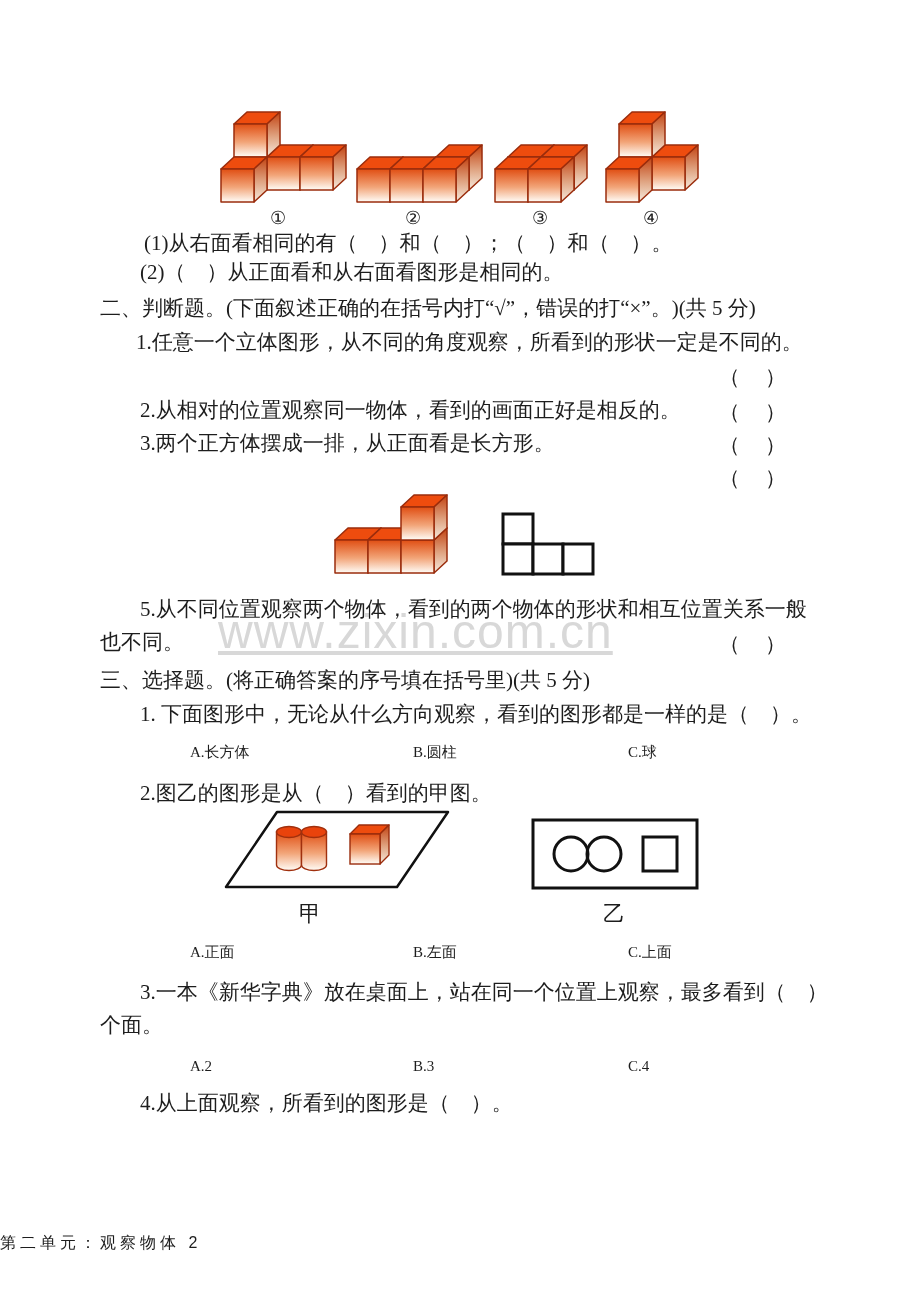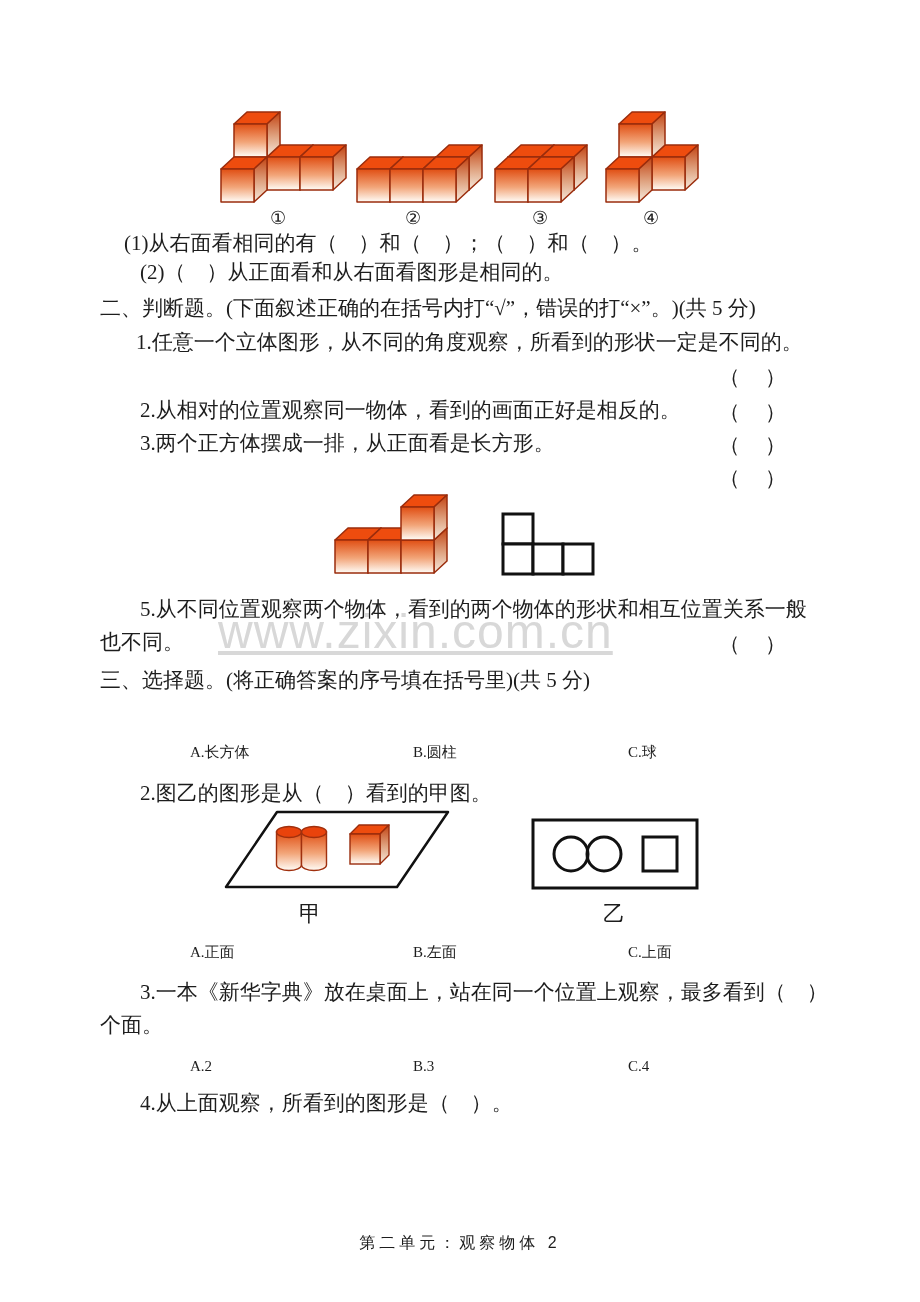--- a/index.html
+++ b/index.html
@@ -9,21 +9,21 @@
   .bold{font-weight:normal;}
   .bracket{position:absolute;font-size:21px;right:132px;z-index:2;letter-spacing:2px;}
   .opt{position:absolute;font-size:15px;z-index:2;}
   .figwrap{position:absolute;bottom:0;z-index:2;}
   .figures-area{position:absolute;top:80px;left:0;right:0;height:125px;z-index:2;}
   .figlabel{position:absolute;width:40px;text-align:center;font-size:18px;z-index:2;}
   .absfig{position:absolute;z-index:2;}
   .wm{position:absolute;top:604px;left:218px;font-family:"Liberation Sans",sans-serif;
       font-size:48px;color:#d8d8d8;letter-spacing:1px;z-index:1;text-decoration:underline;}
   .shapelabel{position:absolute;width:36px;text-align:center;font-size:22px;z-index:2;}
-  .footer{position:absolute;top:1233px;left:0;width:100%;text-align:center;
+  .footer{position:absolute;top:1233px;left:0;width:100%;text-align:left;
           font-size:16px;letter-spacing:4px;font-family:"Liberation Sans",sans-serif;z-index:2;}
   svg{display:block;}
 </style>
 </head>
 <body>
 
 <div class="page">
 
   <svg width="0" height="0" style="position:absolute" aria-hidden="true">
     <defs>
@@ -103,21 +103,21 @@
           <polygon stroke="#9a2c0c" stroke-width="1.5" stroke-linejoin="round" points="36,60 49,48 49,81 36,93" fill="url(#gs)"></polygon>
           <rect stroke="#9a2c0c" stroke-width="1.5" stroke-linejoin="round" x="3" y="60" width="33" height="33" fill="url(#gf)"></rect>
         </svg>
       </div>
   </div>
   <div class="figlabel" style="top:207px;left:258px">①</div>
   <div class="figlabel" style="top:207px;left:393px">②</div>
   <div class="figlabel" style="top:207px;left:520px">③</div>
   <div class="figlabel" style="top:207px;left:631px">④</div>
 
-  <div class="ln" style="top:231px;left:124px">(1)从右面看相同的有（　）和（　）；（　）和（　）。</div>
+  <div class="ln" style="top:231px;left:144px">(1)从右面看相同的有（　）和（　）；（　）和（　）。</div>
   <div class="ln" style="top:260px;left:140px">(2)（　）从正面看和从右面看图形是相同的。</div>
 
   <div class="ln" style="top:296px;left:100px">
     <span class="bold">二、判断题。</span><span>(下面叙述正确的在括号内打“√”，错误的打“×”。)(共 5 分)</span>
   </div>
 
   <div class="ln" style="top:330px;left:136px">1.任意一个立体图形，从不同的角度观察，所看到的形状一定是不同的。</div>
   <div class="bracket" style="top:363px">（　）</div>
 
   <div class="ln" style="top:398px;left:140px">2.从相对的位置观察同一物体，看到的画面正好是相反的。</div>
@@ -152,20 +152,21 @@
   </svg>
 
   <div class="ln" style="top:597px;left:140px">5.从不同位置观察两个物体，看到的两个物体的形状和相互位置关系一般</div>
   <div class="ln" style="top:630px;left:100px">也不同。</div>
   <div class="bracket" style="top:630px">（　）</div>
 
   <div class="ln" style="top:668px;left:100px">
     <span class="bold">三、选择题。</span><span>(将正确答案的序号填在括号里)(共 5 分)</span>
   </div>
 
+  <div class="ln" style="top:702px;left:140px">1. 下面图形中，无论从什么方向观察，看到的图形都是一样的是（　）。</div>
   <div class="opt" style="top:743px;left:190px">A.长方体</div>
   <div class="opt" style="top:743px;left:413px">B.圆柱</div>
   <div class="opt" style="top:743px;left:628px">C.球</div>
 
   <div class="ln" style="top:781px;left:140px">2.图乙的图形是从（　）看到的甲图。</div>
 
   <svg class="absfig" style="left:214px;top:808px" width="245" height="90">
     <polygon points="63,4 234,4 183,79 12,79" fill="#fff" stroke="#111" stroke-width="2.5" stroke-linejoin="round"></polygon>
     <g>
       <path d="M62.5,24 v33 a12.5,5.5 0 0 0 25,0 v-33 z" fill="url(#gf)" stroke="#a0300e" stroke-width="1.4"></path>

